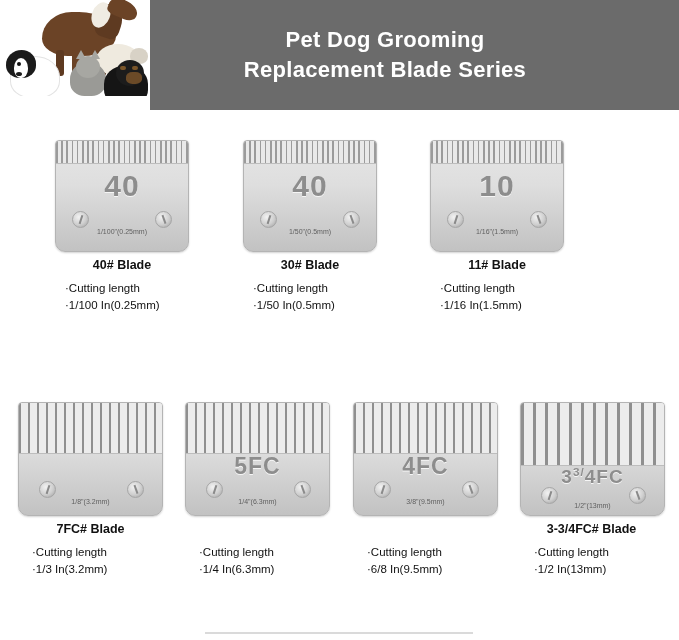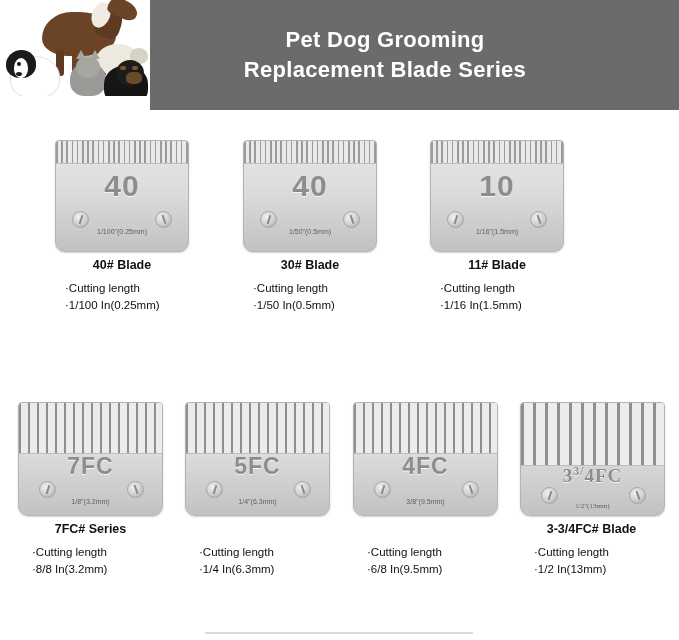--- a/index.html
+++ b/index.html
@@ -222,29 +222,28 @@
   <div class="caption" style="top:118px;">11# Blade</div>
   <div class="bullets" style="left:10px;top:140px;">
     <div>Cutting length</div>
     <div>1/16 In(1.5mm)</div>
   </div>
 </div>
 
 <div class="cell" style="left:18px;top:402px;">
   <div class="blade" style="width:143px;height:112px;">
     <div class="teeth-deep" style="height:50px;"></div>
-    <div class="blade-num" style="top:50px;font-size:23px;">7FC</div>
     <div class="screw" style="left:20px;top:78px;"></div>
     <div class="screw flat" style="left:108px;top:78px;"></div>
     <div class="blade-sub" style="top:95px;">1/8"(3.2mm)</div>
   </div>
-  <div class="caption" style="top:120px;">7FC# Series</div>
-  <div class="bullets" style="left:14px;top:142px;">
-    <div>Cutting length</div>
-    <div>8/8 In(3.2mm)</div>
+  <div class="caption" style="top:120px;">7FC# Blade</div>
+  <div class="bullets" style="left:14px;top:142px;">
+    <div>Cutting length</div>
+    <div>1/3 In(3.2mm)</div>
   </div>
 </div>
 
 <div class="cell" style="left:185px;top:402px;border-radius:19px;">
   <div class="blade" style="width:143px;height:112px;">
     <div class="teeth-deep" style="height:50px;"></div>
     <div class="blade-num" style="top:50px;font-size:23px;">5FC</div>
     <div class="screw" style="left:20px;top:78px;"></div>
     <div class="screw flat" style="left:108px;top:78px;"></div>
     <div class="blade-sub" style="top:95px;">1/4"(6.3mm)</div>
@@ -263,21 +262,21 @@
     <div class="screw flat" style="left:108px;top:78px;"></div>
     <div class="blade-sub" style="top:95px;">3/8"(9.5mm)</div>
   </div>
   <div class="bullets" style="left:14px;top:142px;">
     <div>Cutting length</div>
     <div>6/8 In(9.5mm)</div>
   </div>
 </div>
 
 <div class="cell" style="left:520px;top:402px;">
-  <div class="blade" style="width:143px;height:112px;font-family:Liberation Serif, serif;">
+  <div class="blade" style="width:143px;height:112px;">
     <div class="teeth-deep" style="height:62px;background:repeating-linear-gradient(90deg,#8f8f8f 0px,#8f8f8f 2.6px,#ececec 2.6px,#ececec 12px);"></div>
     <div class="blade-num" style="top:62px;font-size:19px;"><span>3</span><span class="sup">3/</span><span>4FC</span></div>
     <div class="screw" style="left:20px;top:84px;"></div>
     <div class="screw flat" style="left:108px;top:84px;"></div>
     <div class="blade-sub" style="top:99px;">1/2"(13mm)</div>
   </div>
   <div class="caption" style="top:120px;left:-12px;width:167px;">3-3/4FC# Blade</div>
   <div class="bullets" style="left:14px;top:142px;">
     <div>Cutting length</div>
     <div>1/2 In(13mm)</div>

